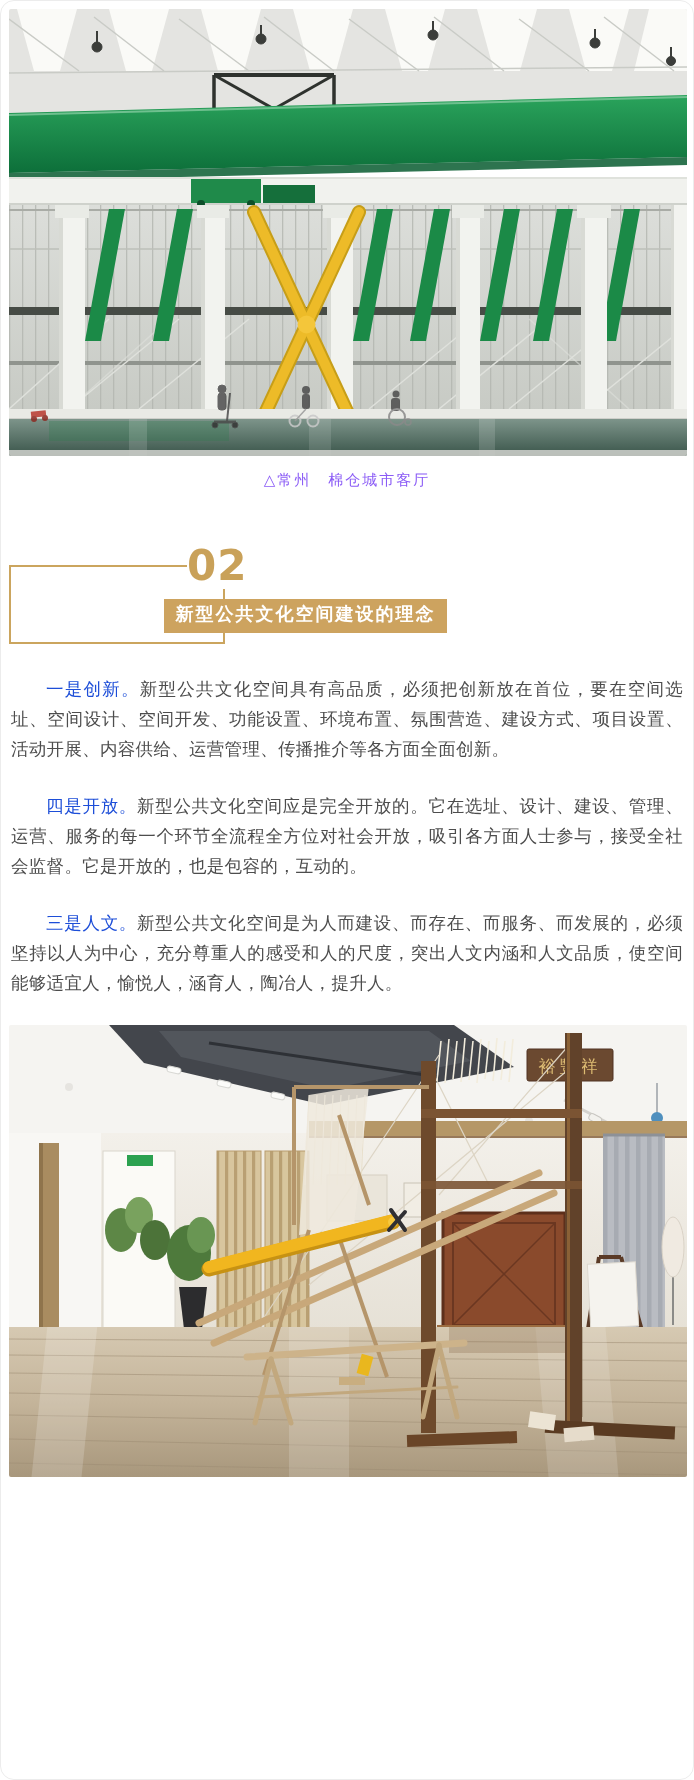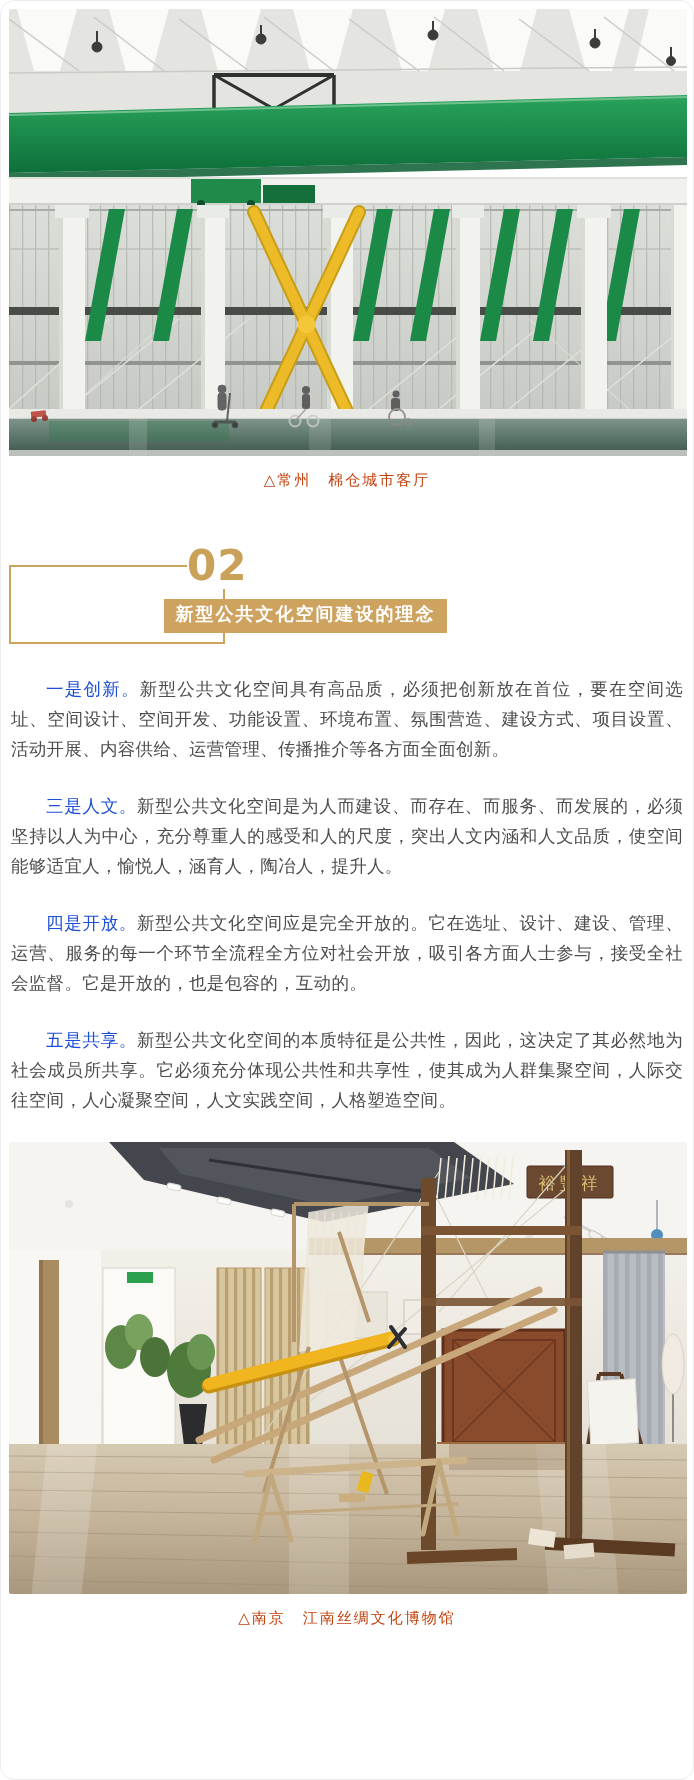--- a/index.html
+++ b/index.html
@@ -5,21 +5,21 @@
   html,body{margin:0;padding:0;background:#ffffff;}
   body{font-family:"Liberation Sans","DejaVu Sans",sans-serif;}
   .page{
     width:694px;height:1780px;margin:0 auto;background:#fff;
     border:1px solid #ececec;border-radius:14px;overflow:hidden;
     box-sizing:border-box;position:relative;
   }
   figure{margin:8px 8px 0 8px;padding:0;}
   figure svg{display:block;border-radius:2px;}
   .caption{
-    text-align:center;color:#c2410c;font-size:15px;letter-spacing:2px;
+    text-align:center;color:#8b5cf6;font-size:15px;letter-spacing:2px;
     margin:14px 0 0 0;line-height:20px;
   }
   
   .section-header{position:relative;height:104px;margin:52px 0 28px 0;padding-left:24px;}
   .gold-line{position:absolute;background:#cba55e;}
   .frame-top{left:8px;top:23px;width:178px;height:2px;}
   .frame-left{left:8px;top:23px;width:2px;height:79px;}
   .frame-bottom{left:8px;top:100px;width:216px;height:2px;}
   .frame-tick{left:222px;top:47px;width:2px;height:53px;}
   .section-number{
@@ -237,23 +237,22 @@
     <div class="gold-line frame-top"></div>
     <div class="gold-line frame-left"></div>
     <div class="gold-line frame-bottom"></div>
     <div class="gold-line frame-tick"></div>
     <div class="section-number">02</div>
     <div class="section-badge">新型公共文化空间建设的理念</div>
   </div>
 
   <div class="article-body">
     <p class="para"><span class="lead">一是创新。</span><span>新型公共文化空间具有高品质，必须把创新放在首位，要在空间选址、空间设计、空间开发、功能设置、环境布置、氛围营造、建设方式、项目设置、活动开展、内容供给、运营管理、传播推介等各方面全面创新。</span></p>
+    <p class="para"><span class="lead">四是开放。</span><span>新型公共文化空间应是完全开放的。它在选址、设计、建设、管理、运营、服务的每一个环节全流程全方位对社会开放，吸引各方面人士参与，接受全社会监督。它是开放的，也是包容的，互动的。</span></p>
     <p class="para"><span class="lead">三是人文。</span><span>新型公共文化空间是为人而建设、而存在、而服务、而发展的，必须坚持以人为中心，充分尊重人的感受和人的尺度，突出人文内涵和人文品质，使空间能够适宜人，愉悦人，涵育人，陶冶人，提升人。</span></p>
-    <p class="para"><span class="lead">四是开放。</span><span>新型公共文化空间应是完全开放的。它在选址、设计、建设、管理、运营、服务的每一个环节全流程全方位对社会开放，吸引各方面人士参与，接受全社会监督。它是开放的，也是包容的，互动的。</span></p>
-    <p class="para"><span class="lead">五是共享。</span><span>新型公共文化空间的本质特征是公共性，因此，这决定了其必然地为社会成员所共享。它必须充分体现公共性和共享性，使其成为人群集聚空间，人际交往空间，人心凝聚空间，人文实践空间，人格塑造空间。</span></p>
   </div>
 
   <figure>
     <svg width="678" height="452" viewBox="0 0 678 452" xmlns="http://www.w3.org/2000/svg">
       <defs>
         <linearGradient id="p2wall" x1="0" y1="0" x2="0" y2="1">
           <stop offset="0" stop-color="#f3f0ea"></stop>
             <stop offset="1" stop-color="#e6e1d6"></stop>
         </linearGradient>
         <linearGradient id="p2floor" x1="0" y1="0" x2="0" y2="1">
@@ -430,15 +429,14 @@
         <rect x="330" y="352" width="26" height="8" fill="#c9ae80"></rect>
         <g>
           <rect x="536" y="398" width="130" height="13" fill="#5a3b22" transform="rotate(3 600 404)"></rect>
           <rect x="398" y="408" width="110" height="12" fill="#6a4527" transform="rotate(-2 453 414)"></rect>
           <rect x="520" y="388" width="26" height="16" fill="#ece4d4" transform="rotate(8 533 396)"></rect>
           <rect x="555" y="402" width="30" height="14" fill="#e6dccb" transform="rotate(-5 570 409)"></rect>
         </g>
       </g>
     </svg>
   </figure>
-  <p class="caption">△南京　江南丝绸文化博物馆</p>
 
 </div>
 
 </body></html>

